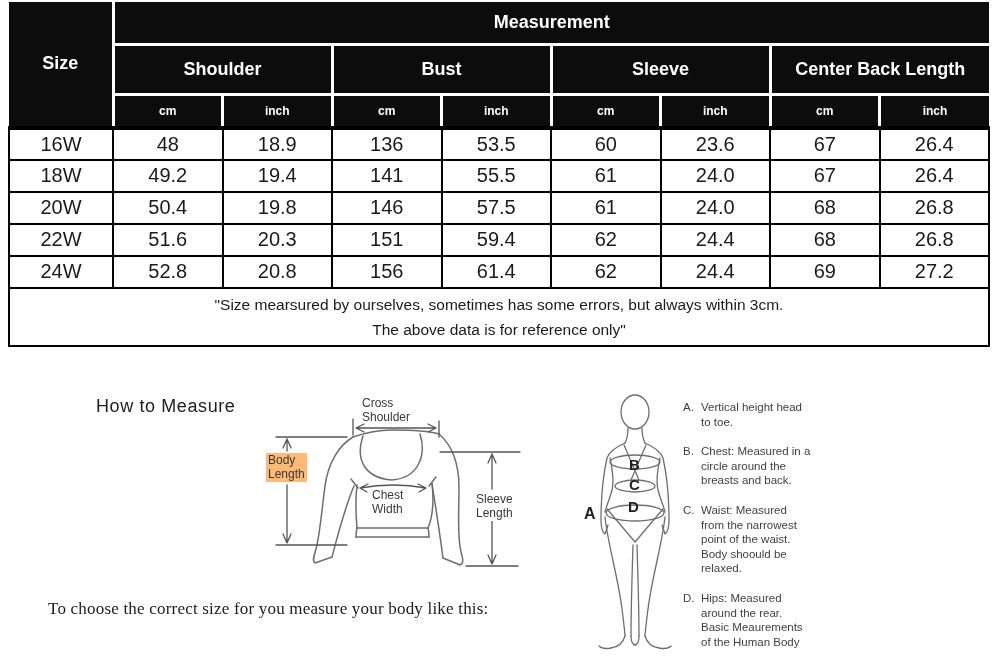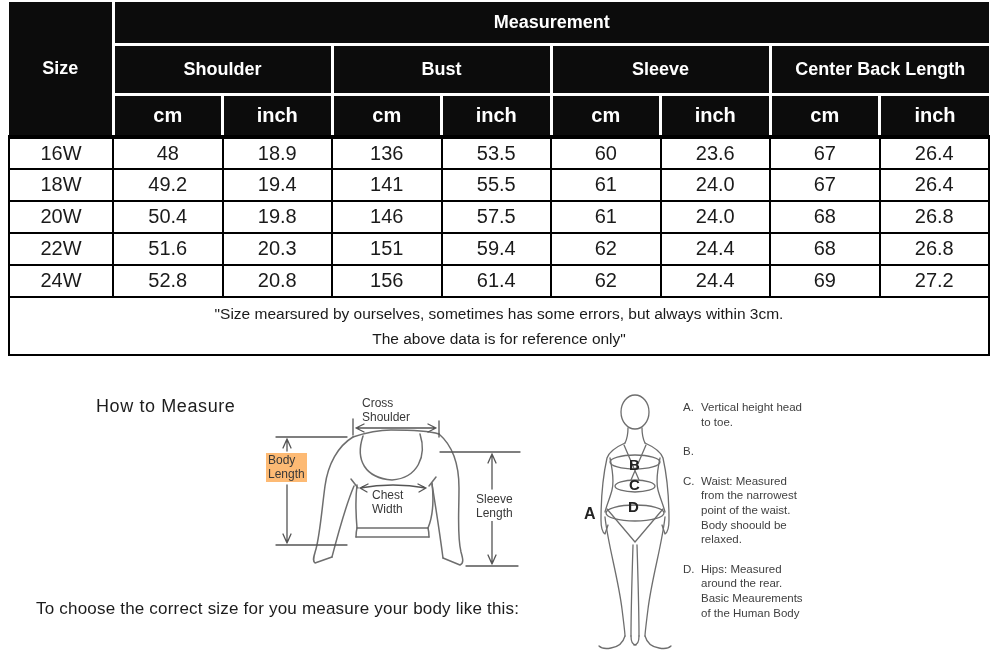--- a/index.html
+++ b/index.html
@@ -13,21 +13,21 @@
   table.sizechart {
     position: absolute; left: 8px; top: 2px; width: 982px;
     border-collapse: collapse; table-layout: fixed;
   }
   .sizechart th {
     background: #0c0c0c; color: #ffffff; font-weight: bold;
     border: 3px solid #ffffff; text-align: center; padding: 8px;
   }
   .mrow th   { height: 42px; font-size: 18px; }
   .catrow th { height: 50px; font-size: 18px; }
-  .unitrow th{ height: 27px; font-size: 20px; }
+  .unitrow th{ height: 27px; font-size: 12px; }
   th.size-cell { border-left: none; border-top: none; font-size: 18px; margin-top: 33px; }
   th.meas-cell { border-top: none; border-right: none; }
   .catrow th:last-child, .unitrow th:last-child { border-right: none; }
   .sizechart td {
     background: #ffffff; color: #1a1a1a; border: 2px solid #000000;
     text-align: center; font-size: 20px; height: 32px; padding: 0;
   }
   tr.first-drow td { border-top: 4px solid #000000; }
   tr.noterow td { height: 58px; font-size: 15.5px; line-height: 25px; }
 
@@ -44,21 +44,21 @@
   .lbl-sleeve { left: 474px; top: 492px; background: #ffffff; padding: 1px 2px; }
   .fig-letter { font-size: 15px; font-weight: bold; color: #222222; line-height: 15px; }
   .ltr-a { left: 584px; top: 506px; font-size: 16px; }
   .ltr-b { left: 629px; top: 457px; }
   .ltr-c { left: 629px; top: 477px; }
   .ltr-d { left: 628px; top: 499px; }
   .instructions { left: 683px; top: 400px; width: 185px; }
   .instr-item { display: flex; margin-bottom: 15px; }
   .instr-letter { flex: none; width: 18px; font-size: 11.5px; line-height: 14.6px; color: #3f3f3f; }
   .instr-text { white-space: pre-line; font-size: 11.5px; line-height: 14.6px; color: #3f3f3f; }
-  .footer-line { left: 36px; top: 599px; font-size: 17px; letter-spacing: 0.2px; color: #1c1c1c; }
+  .footer-line { left: 48px; top: 599px; font-size: 17px; letter-spacing: 0.2px; color: #1c1c1c; font-family: Liberation Serif, serif; }
   svg { display: block; }
   .sketch { stroke: #6e6e6e; stroke-width: 1.5; fill: none; stroke-linecap: round; stroke-linejoin: round; }
   .dim { stroke: #555555; stroke-width: 1.3; fill: none; stroke-linecap: round; }
 </style>
 </head>
 <body>
 
 <div class="page">
 
   <table class="sizechart">
@@ -242,20 +242,23 @@
   <div class="abs fig-letter ltr-d">D</div>
 
   <div class="abs instructions">
     <div class="instr-item">
       <span class="instr-letter">A.</span>
       <span class="instr-text">Vertical height head
 to toe.</span>
     </div>
     <div class="instr-item">
       <span class="instr-letter">B.</span>
+      <span class="instr-text">Chest: Measured in a
+circle around the
+breasts and back.</span>
     </div>
     <div class="instr-item">
       <span class="instr-letter">C.</span>
       <span class="instr-text">Waist: Measured
 from the narrowest
 point of the waist.
 Body shoould be
 relaxed.</span>
     </div>
     <div class="instr-item">

